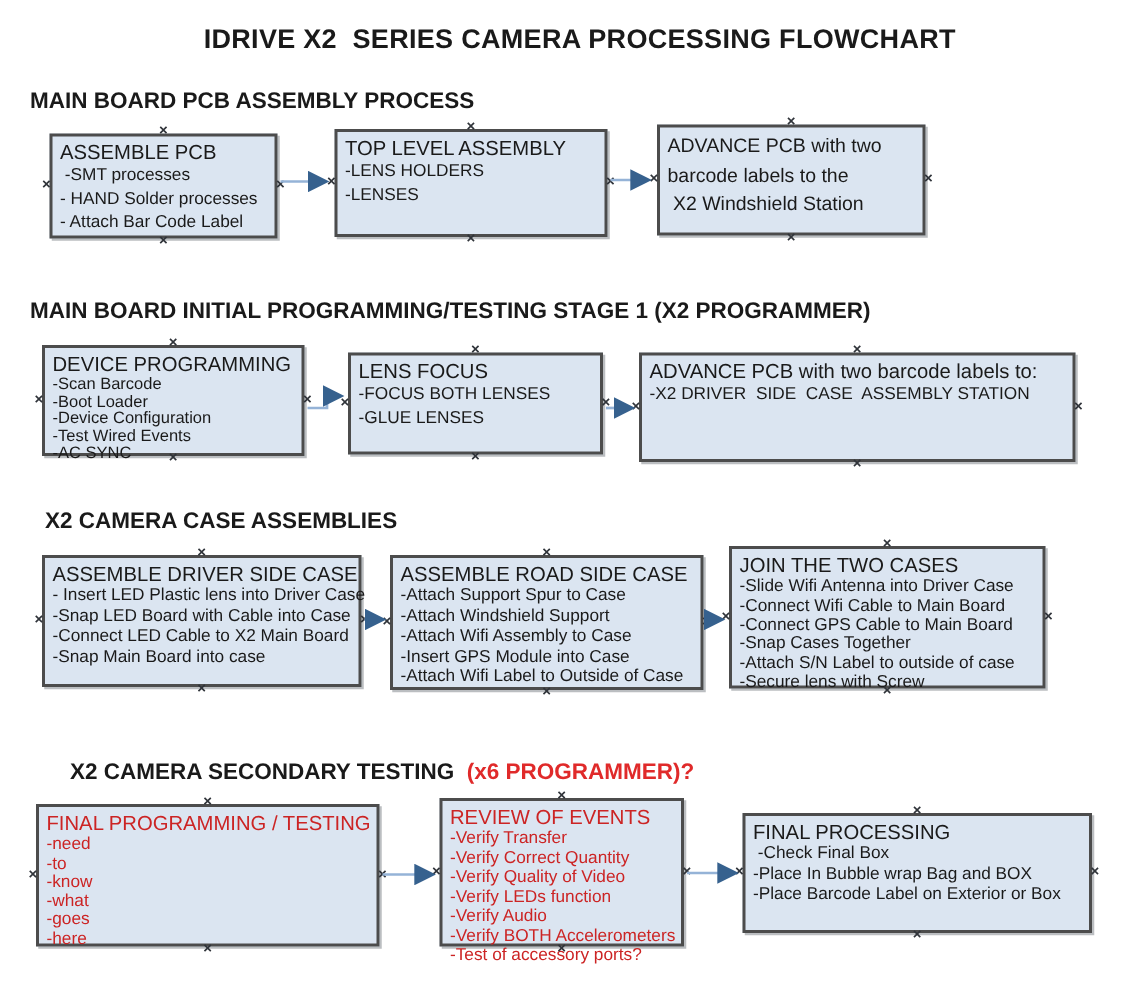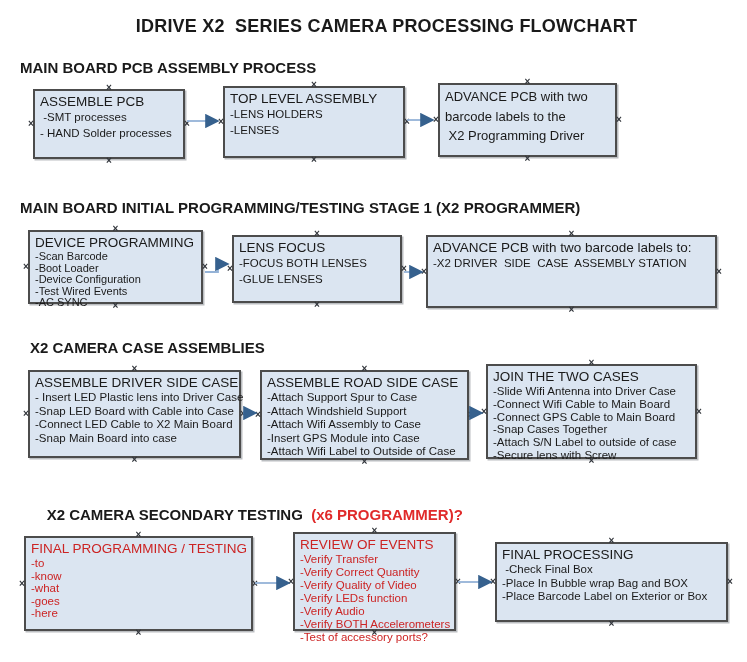--- a/index.html
+++ b/index.html
@@ -73,40 +73,41 @@
   <div class="sec-h" id="h2">MAIN BOARD INITIAL PROGRAMMING/TESTING STAGE 1 (X2 PROGRAMMER)</div>
   <div class="sec-h" id="h3">X2 CAMERA CASE ASSEMBLIES</div>
   <div class="sec-h" id="h4">
     <span>X2 CAMERA SECONDARY TESTING  </span><span class="red-part">(x6 PROGRAMMER)?</span>
   </div>
 
   <div class="fc-box" id="box-a">
     <div class="box-title">ASSEMBLE PCB</div>
     <div class="box-line"> -SMT processes</div>
     <div class="box-line">- HAND Solder processes</div>
+    <div class="box-line">- Attach Bar Code Label</div>
   <span class="cp cp-t">×</span>
       <span class="cp cp-b">×</span>
       <span class="cp cp-l">×</span>
       <span class="cp cp-r">×</span>
     </div>
 
   <div class="fc-box" id="box-b">
     <div class="box-title">TOP LEVEL ASSEMBLY</div>
     <div class="box-line">-LENS HOLDERS</div>
     <div class="box-line">-LENSES</div>
   <span class="cp cp-t">×</span>
       <span class="cp cp-b">×</span>
       <span class="cp cp-l">×</span>
       <span class="cp cp-r">×</span>
     </div>
 
   <div class="fc-box" id="box-c">
     <div class="box-title">ADVANCE PCB with two</div>
     <div class="box-title">barcode labels to the</div>
-    <div class="box-title"> X2 Programming Driver</div>
+    <div class="box-title"> X2 Windshield Station</div>
   <span class="cp cp-t">×</span>
       <span class="cp cp-b">×</span>
       <span class="cp cp-l">×</span>
       <span class="cp cp-r">×</span>
     </div>
 
   <div class="fc-box" id="box-d">
     <div class="box-title">DEVICE PROGRAMMING</div>
     <div class="box-line">-Scan Barcode</div>
     <div class="box-line">-Boot Loader</div>
@@ -172,20 +173,21 @@
     <div class="box-line">-Attach S/N Label to outside of case</div>
     <div class="box-line">-Secure lens with Screw</div>
   <span class="cp cp-t">×</span>
       <span class="cp cp-b">×</span>
       <span class="cp cp-l">×</span>
       <span class="cp cp-r">×</span>
     </div>
 
   <div class="fc-box red" id="box-j">
     <div class="box-title">FINAL PROGRAMMING / TESTING</div>
+    <div class="box-line">-need</div>
     <div class="box-line">-to</div>
     <div class="box-line">-know</div>
     <div class="box-line">-what</div>
     <div class="box-line">-goes</div>
     <div class="box-line">-here</div>
   <span class="cp cp-t">×</span>
       <span class="cp cp-b">×</span>
       <span class="cp cp-l">×</span>
       <span class="cp cp-r">×</span>
     </div>

